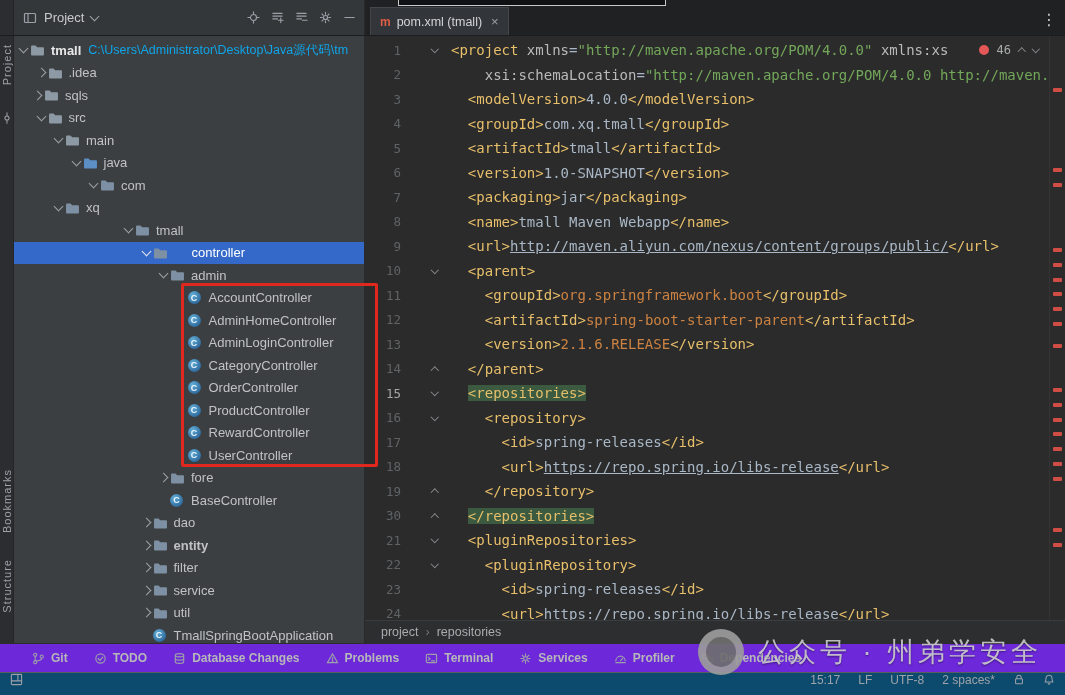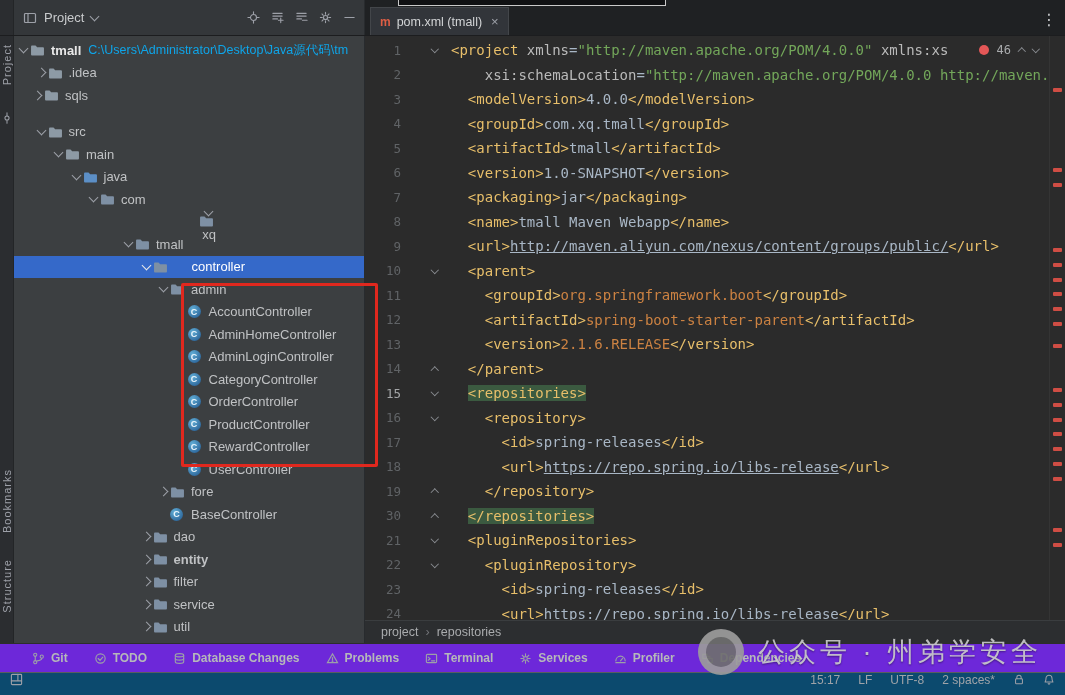--- a/index.html
+++ b/index.html
@@ -192,21 +192,21 @@
             <span class="chevslot">
               <span class="chev r"></span>
             </span>
             <span class="ticon">
               <svg width="15" height="12" viewBox="0 0 16 13">
                 <path d="M1 3 L1 11.5 Q1 12.5 2 12.5 L14 12.5 Q15 12.5 15 11.5 L15 4.5 Q15 3.5 14 3.5 L7.6 3.5 L6.2 1.8 Q6 1.5 5.6 1.5 L2 1.5 Q1 1.5 1 3 Z" fill="#8d9aa5"></path>
               </svg>
             </span>
             <span class="tlabel">sqls</span>
           </div>
-          <div class="trow" style="padding-left: 20.5px; margin-top: 14px;">
+          <div class="trow" style="padding-left: 20.5px;">
             <span class="chevslot">
               <span class="chev d"></span>
             </span>
             <span class="ticon">
               <svg width="15" height="12" viewBox="0 0 16 13">
                 <path d="M1 3 L1 11.5 Q1 12.5 2 12.5 L14 12.5 Q15 12.5 15 11.5 L15 4.5 Q15 3.5 14 3.5 L7.6 3.5 L6.2 1.8 Q6 1.5 5.6 1.5 L2 1.5 Q1 1.5 1 3 Z" fill="#8d9aa5"></path>
               </svg>
             </span>
             <span class="tlabel">src</span>
           </div>
@@ -236,21 +236,21 @@
             <span class="chevslot">
               <span class="chev d"></span>
             </span>
             <span class="ticon">
               <svg width="15" height="12" viewBox="0 0 16 13">
                 <path d="M1 3 L1 11.5 Q1 12.5 2 12.5 L14 12.5 Q15 12.5 15 11.5 L15 4.5 Q15 3.5 14 3.5 L7.6 3.5 L6.2 1.8 Q6 1.5 5.6 1.5 L2 1.5 Q1 1.5 1 3 Z" fill="#7e90a4"></path>
               </svg>
             </span>
             <span class="tlabel">com</span>
           </div>
-          <div class="trow" style="padding-left: 38px; flex-direction: column;">
+          <div class="trow" style="padding-left: 38px;">
             <span class="chevslot">
               <span class="chev d"></span>
             </span>
             <span class="ticon">
               <svg width="15" height="12" viewBox="0 0 16 13">
                 <path d="M1 3 L1 11.5 Q1 12.5 2 12.5 L14 12.5 Q15 12.5 15 11.5 L15 4.5 Q15 3.5 14 3.5 L7.6 3.5 L6.2 1.8 Q6 1.5 5.6 1.5 L2 1.5 Q1 1.5 1 3 Z" fill="#7e90a4"></path>
               </svg>
             </span>
             <span class="tlabel">xq</span>
           </div>

